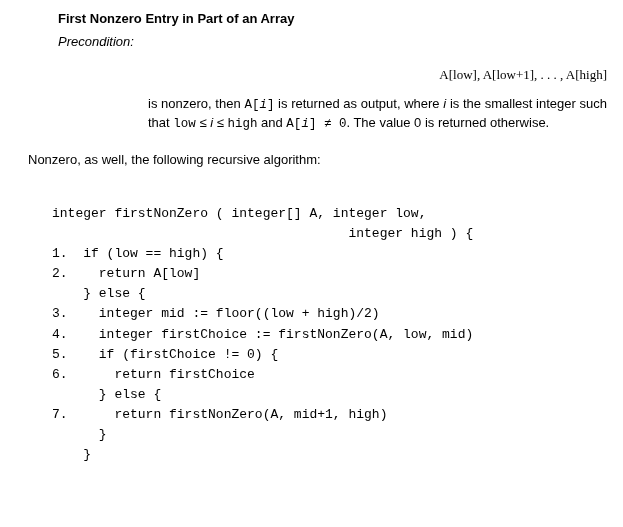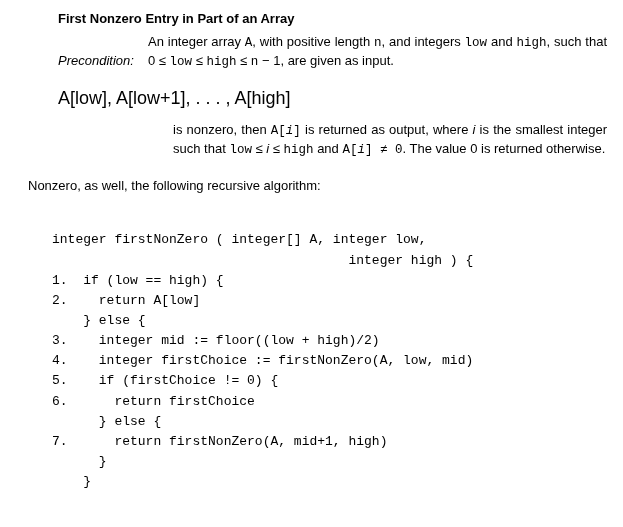--- a/index.html
+++ b/index.html
@@ -31,27 +31,27 @@
   }
   .spec-label {
     font-style: italic;
     flex: 0 0 90px;
   }
   .spec-body {
     flex: 1;
     text-align: justify;
   }
   .centered-math {
-    text-align: left;
-    font-family: Liberation Sans, sans-serif;
-    font-size: 18px;
+    text-align: right;
+    font-family: Liberation Serif, serif;
+    font-size: 13px;
     margin: 10px 0 10px 0;
   }
   .indent-body {
-    margin-left: 115px;
+    margin-left: 90px;
     text-align: justify;
   }
   .tt {
     font-family: "Courier New", Courier, monospace;
     font-size: 12.5px;
   }
   .consider {
     margin: 18px 0 14px 0;
   }
   .code-block {
@@ -65,23 +65,20 @@
 </head>
 <body>
 
 <div class="page">
 
   <div class="heading">First Nonzero Entry in Part of an Array</div>
 
   <div class="spec-block">
     <div class="spec-row">
       <div class="spec-label">Precondition:</div>
-      <div class="spec-body">
-        An integer array <span class="tt">A</span>, with positive length <span class="tt">n</span>, and integers <span class="tt">low</span> and <span class="tt">high</span>, such that 0 ≤ <span class="tt">low</span> ≤ <span class="tt">high</span> ≤ <span class="tt">n</span> − 1, are given as input.
-      </div>
     </div>
 
     <div class="spec-row">
     </div>
 
     <div class="centered-math">A[low], A[low+1], . . . , A[high]</div>
 
     <div class="indent-body">
       <span>is nonzero, then </span><span class="tt">A[<i>i</i>]</span><span> is returned as output, where <i>i</i> is the smallest integer such that </span><span class="tt">low</span> ≤ <i>i</i> ≤ <span class="tt">high</span><span> and </span><span class="tt">A[<i>i</i>] ≠ 0</span><span>. The value 0 is returned otherwise.</span>
     </div>

